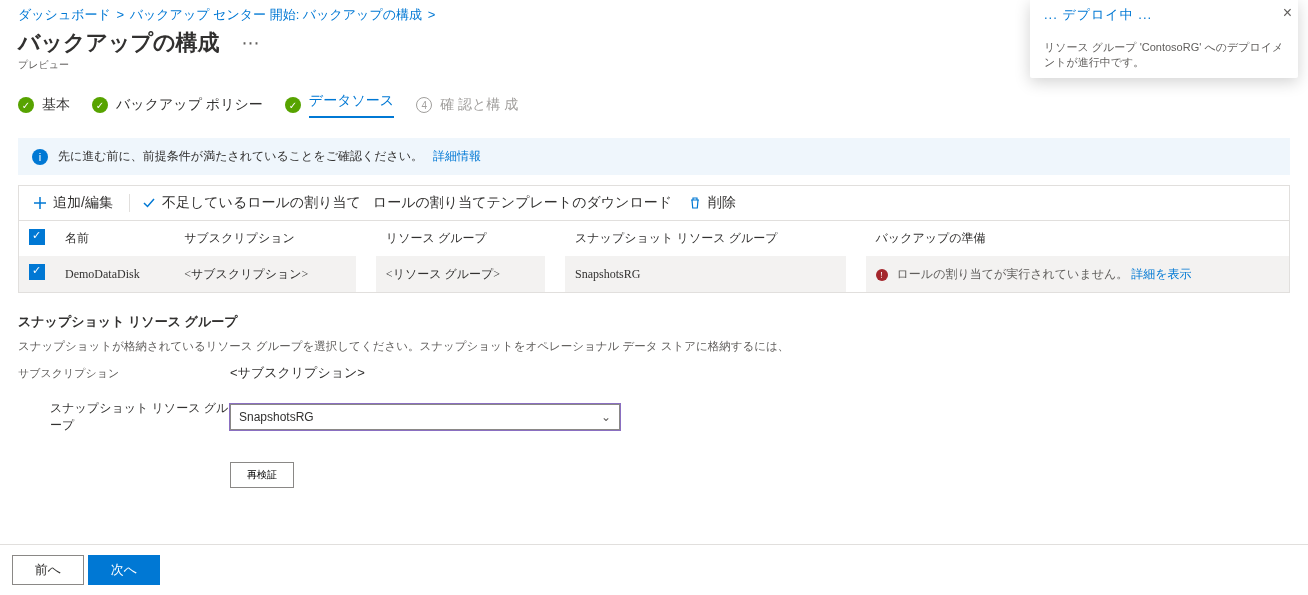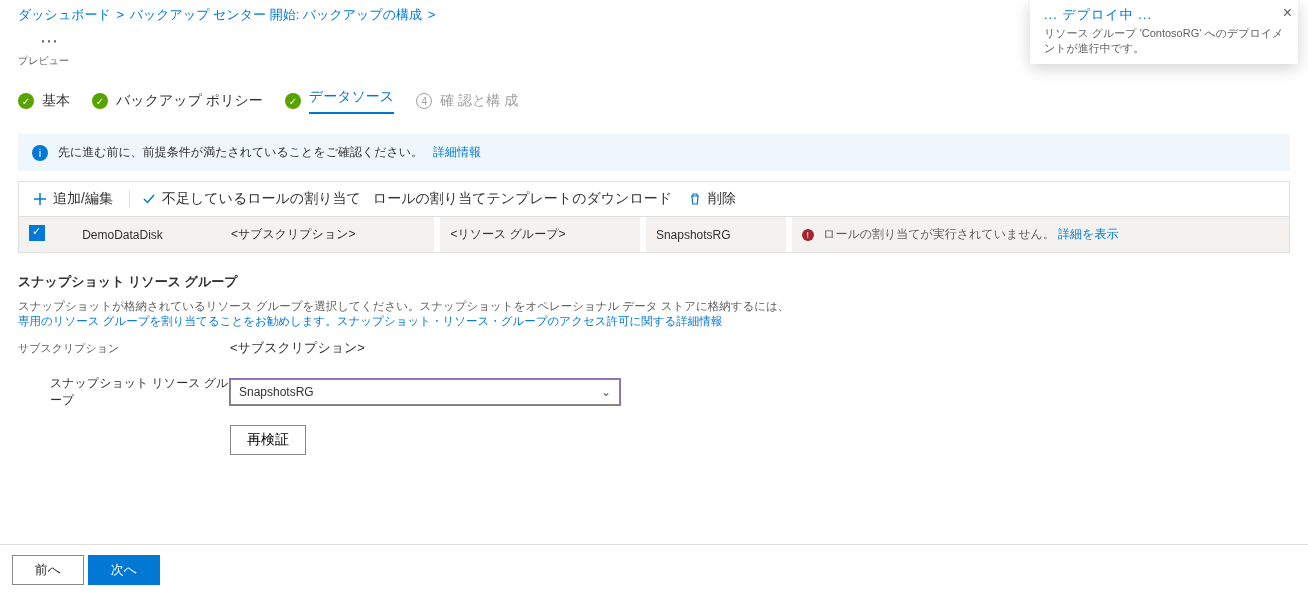--- a/index.html
+++ b/index.html
@@ -37,64 +37,65 @@
 
 .panel { margin: 0 18px; border:1px solid #e1dfdd; }
 .toolbar { display:flex; align-items:center; padding:6px 8px; border-bottom:1px solid #e1dfdd; font-size:14px; }
 .tool { display:flex; align-items:center; margin-right:4px; color:#323130; padding:2px 6px; cursor:pointer; }
 .tool .ic { margin-right:6px; display:inline-flex; }
 .sep { width:1px; height:18px; background:#e1dfdd; margin:0 6px; }
 
 .tbl { width:100%; border-collapse:collapse; font-size:12px; }
 .tbl th { text-align:left; font-weight:400; color:#323130; padding:8px 10px; }
 .tbl td { padding:8px 10px; }
-.tbl tr.data-row td { background:#f3f2f1; }
+.tbl tr.data-row td { background:#f3f2f1;font-family:Liberation Serif, serif; }
 .tbl tr.data-row td.gap { background:#fff; width:6px; padding:0; }
 .chk { width:16px; height:16px; border:1px solid #605e5c; background:#fff; display:inline-block; }
 .chk.checked { background:#0078d4; border-color:#0078d4; position:relative; }
 .chk.checked::after { content:"✓"; color:#fff; font-size:11px; position:absolute; left:2px; top:-1px; }
 .err-icon { width:12px; height:12px; border-radius:50%; background:#a4262c; color:#fff; display:inline-flex; align-items:center; justify-content:center; font-size:9px; margin-right:6px; }
 
 .section-h { font-size:13px; font-weight:600; color:#323130; margin:20px 18px 8px 18px; }
 .helper { margin:0 18px; font-size:11.5px; color:#605e5c; }
 .helper a { color:#0078d4; }
 
 .field-row { display:flex; align-items:center; margin:10px 18px 0 18px; font-size:12px; }
 .field-row .flabel { width:212px; font-size:11px; color:#605e5c; }
 .field-row .indent-label { width:180px; font-size:12px; color:#323130; margin-left:32px; }
 .field-row .fval { font-size:13px; color:#323130; }
 
 .select-box { width:390px; border:1px solid #8a8886; outline:1px solid #8a6fc1; padding:5px 8px; font-size:12px; display:flex; align-items:center; justify-content:space-between; background:#fff; cursor:pointer; }
 .select-box .chev { color:#605e5c; }
 
-.revalidate-btn { border:1px solid #8a8886; background:#fff; padding:5px 16px; font-size:14px; cursor:pointer; margin-top:6px; }
+.revalidate-btn { border:1px solid #8a8886; background:#fff; padding:5px 16px; font-size:10px; cursor:pointer; margin-top:18px; }
 
 .footer { position:absolute; left:0; bottom:0; width:100%; padding:10px 12px; display:flex; gap:4px; border-top:1px solid #e1dfdd; background:#fff; }
 .btn { min-width:72px; text-align:center; padding:5px 16px; font-size:13px; cursor:pointer; }
 .btn.secondary { background:#fff; border:1px solid #8a8886; }
 .btn.primary { background:#0078d4; color:#fff; border:1px solid #0078d4; }
 
 .notif { position:absolute; top:0; right:10px; width:268px; background:#fff; padding:6px 10px 8px 14px; box-shadow:0 4px 16px rgba(0,0,0,0.18); border-radius:0 0 2px 2px; }
 .notif .ntitle { color:#0078d4; font-size:13px; letter-spacing:1px; }
-.notif .nbody { font-size:11px; color:#605e5c; margin-top:2px; }
+.notif .nbody { font-size:11px; color:#605e5c; margin-top:16px; }
 .notif .close { position:absolute; top:4px; right:6px; font-size:16px; color:#605e5c; cursor:pointer; }
 
 svg { display:block; }
 </style>
 </head>
 <body>
 
 <div class="breadcrumb">
   <a>ダッシュボード</a>
   <span class="caret">&gt;</span>
   <a>バックアップ センター 開始: バックアップの構成</a>
   <span class="caret">&gt;</span>
 </div>
 
 <div class="title-row">
+  <h1>バックアップの構成</h1>
   <span class="more-btn">⋯</span>
 </div>
 <div class="preview">プレビュー</div>
 
 <div class="steps">
   <div class="step">
     <span class="check">✓</span>
     <span>基本</span>
   </div>
   <div class="step">
@@ -144,20 +145,31 @@
         <svg width="14" height="14" viewBox="0 0 14 14">
             <path d="M3 4h8M5 4V2h4v2M4 4l.7 8h4.6L10 4" stroke="#0078d4" stroke-width="1.2" fill="none"></path>
           </svg>
       </span>
       <span>削除</span>
     </div>
   </div>
 
   <table class="tbl">
     <tbody>
+        <tr>
+      <th style="width:34px;"><span class="chk checked"></span></th>
+      <th>名前</th>
+      <th>サブスクリプション</th>
+      <th style="width:6px;"></th>
+      <th>リソース グループ</th>
+      <th style="width:6px;"></th>
+      <th>スナップショット リソース グループ</th>
+      <th style="width:6px;"></th>
+      <th>バックアップの準備</th>
+    </tr>
     <tr class="data-row">
       <td><span class="chk checked"></span></td>
       <td>DemoDataDisk</td>
       <td>&lt;サブスクリプション&gt;</td>
       <td class="gap"></td>
       <td>&lt;リソース グループ&gt;</td>
       <td class="gap"></td>
       <td>SnapshotsRG</td>
       <td class="gap"></td>
       <td style="color:#605e5c;">
@@ -166,21 +178,20 @@
         <a>詳細を表示</a>
       </td>
     </tr>
   </tbody>
     </table>
 </div>
 
 <div class="section-h">スナップショット リソース グループ</div>
 <div class="helper">
   <span>スナップショットが格納されているリソース グループを選択してください。スナップショットをオペレーショナル データ ストアに格納するには、</span><br>
-  <a>専用のリソース グループを割り当てることをお勧めします。スナップショット・リソース・グループのアクセス許可に関する詳細情報</a>
 </div>
 
 <div class="field-row">
   <span class="flabel">サブスクリプション</span>
   <span class="fval">&lt;サブスクリプション&gt;</span>
 </div>
 
 <div class="field-row" style="margin-top:18px;">
   <span class="indent-label">スナップショット リソース グループ</span>
   <div class="select-box">

